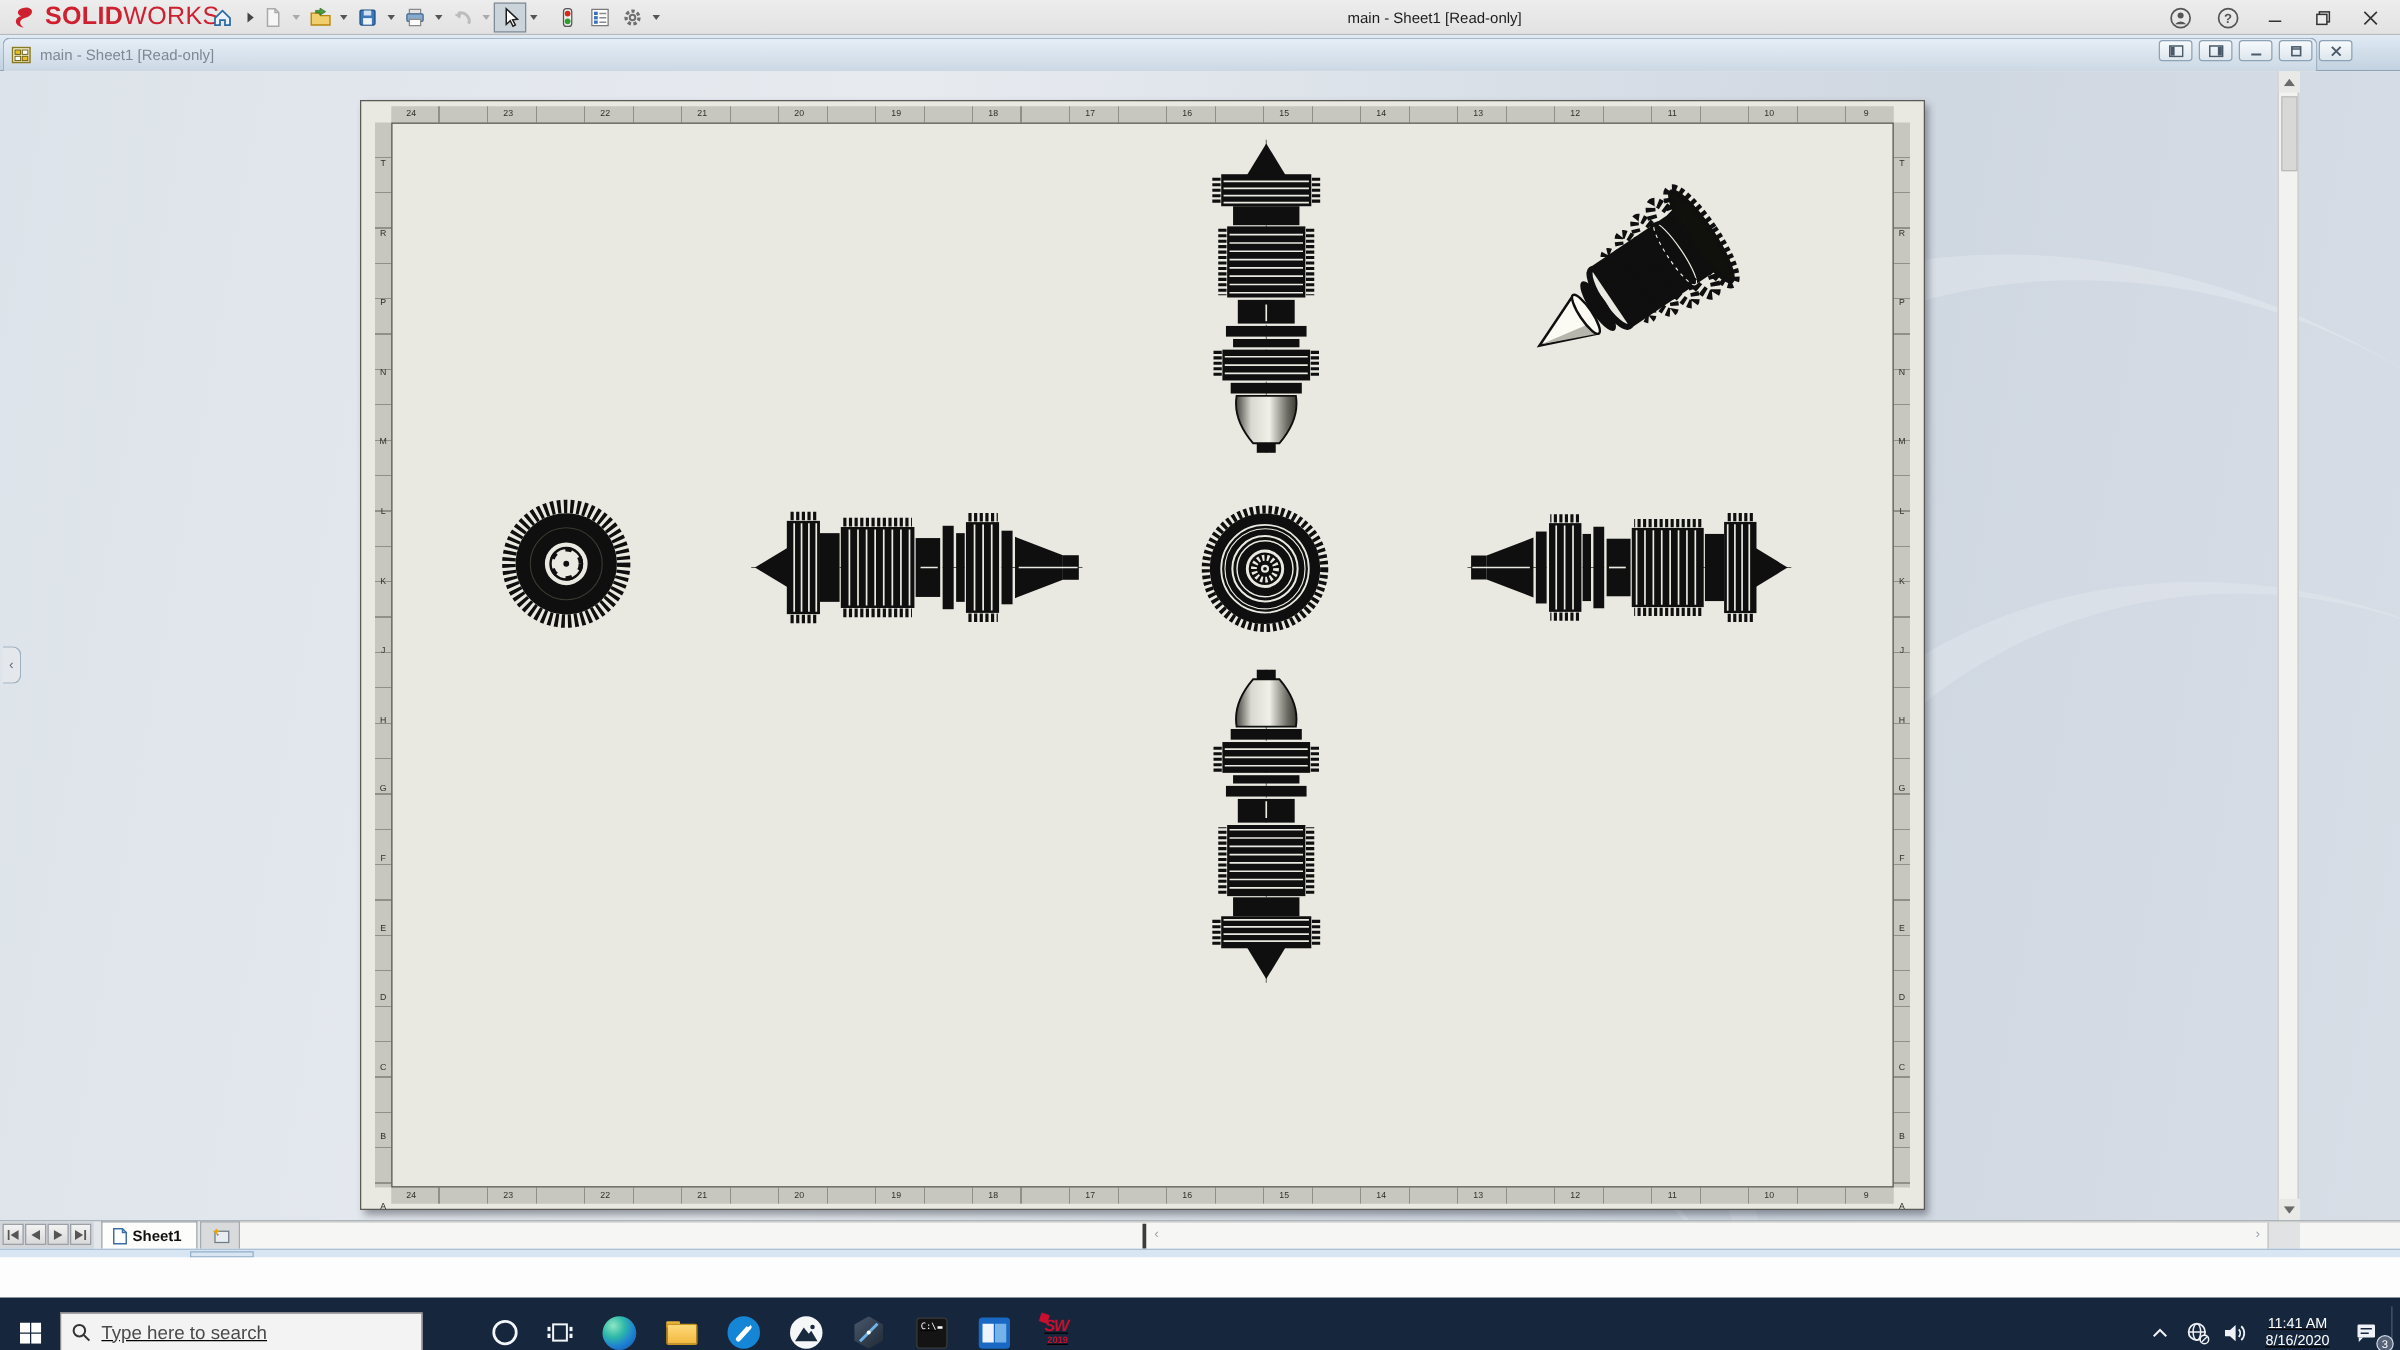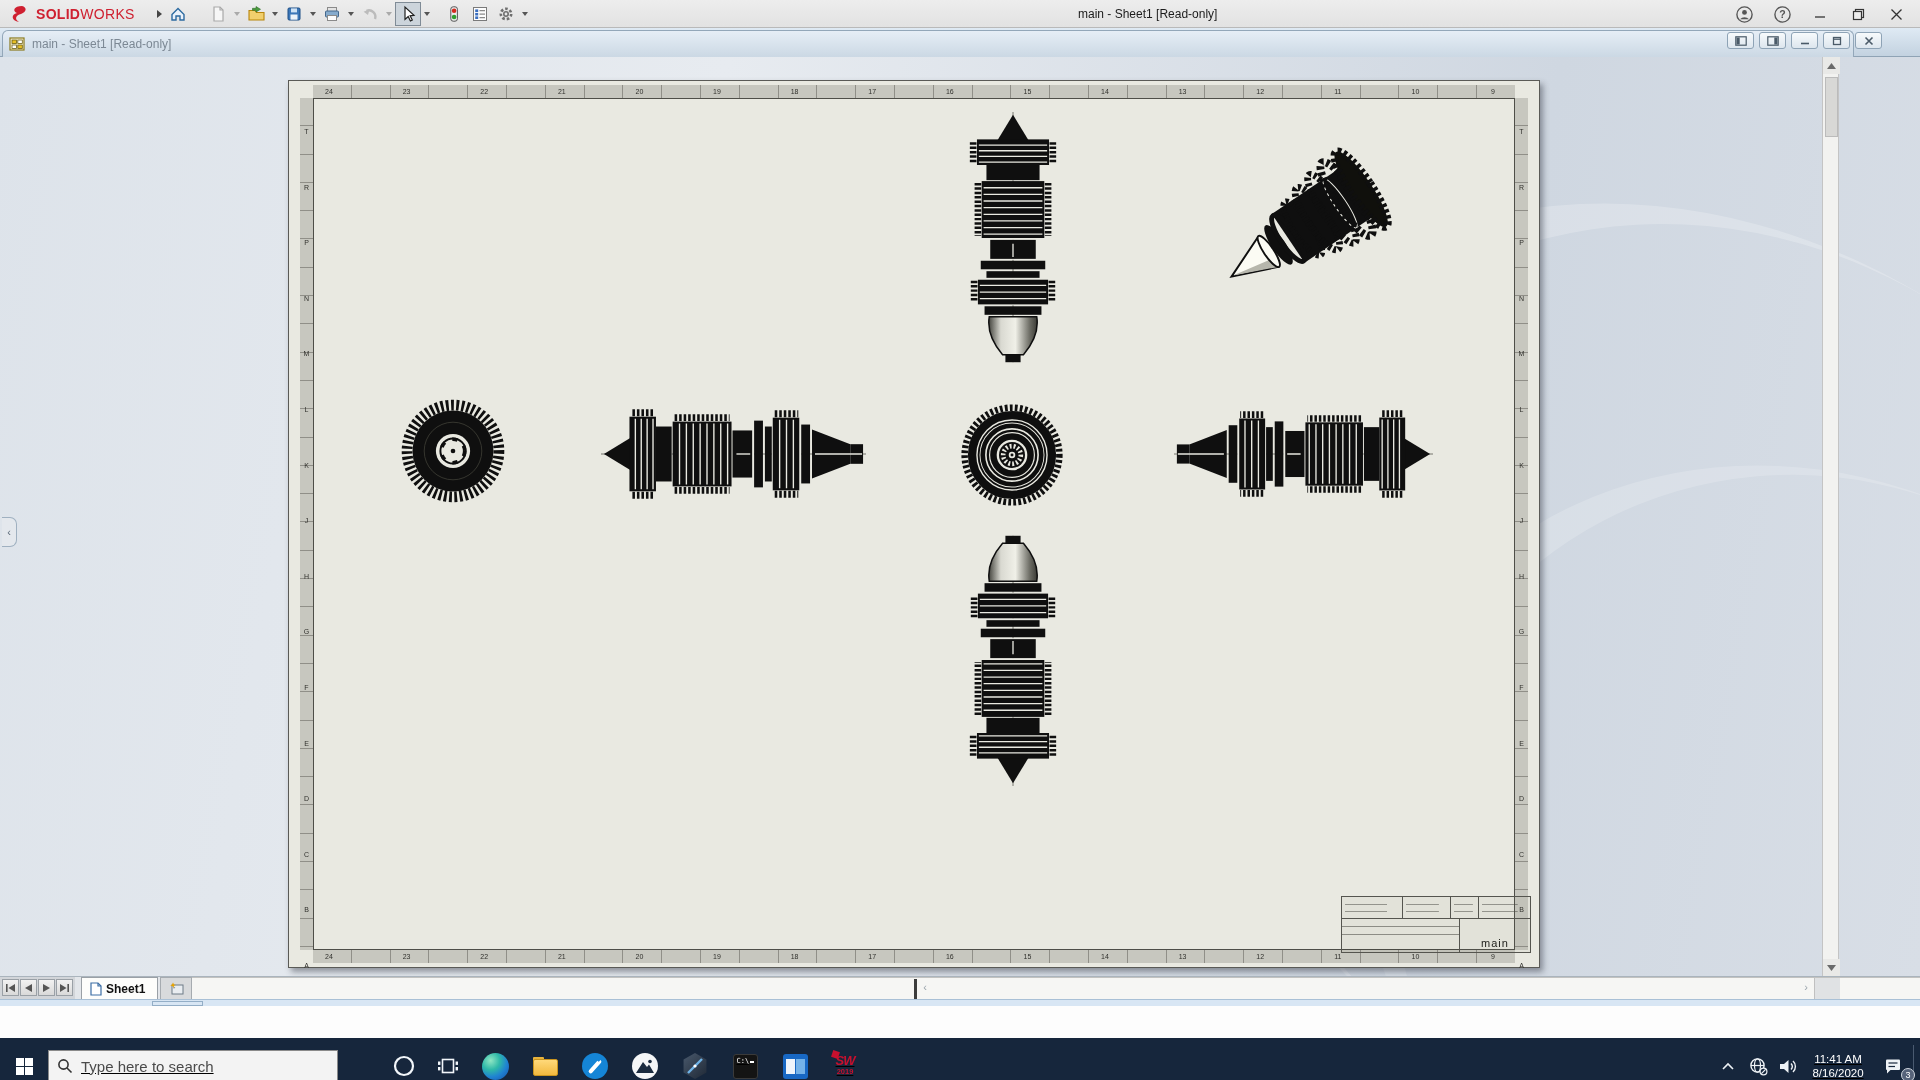--- a/index.html
+++ b/index.html
@@ -4,21 +4,21 @@
 <style>
   * { margin:0; padding:0; box-sizing:border-box; }
   html,body { width:1920px; height:1080px; overflow:hidden; background:#fff;
     font-family:"Liberation Sans", sans-serif; }
 
   
   .titlebar { position:absolute; left:0; top:0; width:1920px; height:28px;
     background:linear-gradient(#ededed,#e2e2e2); border-bottom:1px solid #b9b9b9;
     display:flex; align-items:center; }
   .brand { display:flex; align-items:center; gap:4px; padding-left:8px; }
-  .brand-text { font-size:14px; color:#cf2030; letter-spacing:.3px; }
+  .brand-text { font-size:20px; color:#cf2030; letter-spacing:.3px; }
   .brand-text b { font-weight:bold; }
   .flyout-arrow { width:0; height:0; border-left:5px solid #444; border-top:4px solid transparent; border-bottom:4px solid transparent; margin-left:22px; }
   .main-toolbar { position:absolute; left:165px; top:2px; height:24px; display:flex; align-items:center; }
   .tbtn { width:26px; height:24px; display:flex; align-items:center; justify-content:center; border:1px solid transparent; }
   .tbtn.active { background:#ccd4db; border:1px solid #7f8b96; }
   .caret { width:0; height:0; border-top:4px solid #555; border-left:3.5px solid transparent; border-right:3.5px solid transparent; margin:0 3px; }
   .caret.dis { border-top-color:#aaa; }
   .tb-title { position:absolute; left:1078px; top:7px; font-size:12px; color:#1c1c1c; }
   .winctl { position:absolute; right:8px; top:0; height:28px; display:flex; align-items:center; gap:6px; }
   .wbtn { width:32px; height:26px; display:flex; align-items:center; justify-content:center; }
@@ -127,21 +127,21 @@
   .wrench-bar { position:absolute; left:11px; top:5px; width:4px; height:17px; background:#fff; border-radius:2px; transform:rotate(42deg); }
   .wrench-notch { position:absolute; left:14px; top:3px; width:5px; height:5px; background:#1585d6; border-radius:1px; transform:rotate(42deg); }
   .photos-ic { width:26px; height:26px; border-radius:50%; background:#f5f6f7; display:flex; align-items:center; justify-content:center; }
   .hex-ic { position:relative; width:26px; height:26px; clip-path:polygon(50% 0,94% 25%,94% 75%,50% 100%,6% 75%,6% 25%);
     background:linear-gradient(135deg,#4a5a6e,#1e2734); }
   .cmd-ic { width:25px; height:25px; background:#141414; border:1px solid #3a3a3a; border-radius:3px;
     color:#fff; font-family:"DejaVu Sans Mono",monospace; font-size:7px; padding:2px 0 0 3px; line-height:8px; }
   .media-ic { position:relative; width:25px; height:25px; background:#1868c4; border-radius:3px; }
   .media-l { position:absolute; left:3px; top:5px; width:9px; height:15px; background:#eef4fb; }
   .media-r { position:absolute; left:13px; top:5px; width:9px; height:15px; background:#74b2e8; }
-  .sw-ic { position:relative; text-align:center; line-height:11px; }
+  .sw-ic { position:relative; text-align:right; line-height:11px; }
   .sw-cube { position:absolute; left:-4px; top:-4px; width:7px; height:7px; background:#c8102e; transform:rotate(18deg); }
   .sw-l { font-size:13px; font-weight:bold; font-style:italic; color:#c8102e; letter-spacing:-1px; }
   .sw-y { font-size:7.5px; font-weight:bold; color:#c8102e; }
   .badge { position:absolute; right:-2px; bottom:5px; width:14px; height:14px; border-radius:50%;
     background:#56637a; border:1px solid #cfd6de; color:#fff; font-size:9px;
     display:flex; align-items:center; justify-content:center; }
 </style>
 </head>
 <body>
 
@@ -507,32 +507,20 @@
     <svg class="view" style="left:671px;top:322px;width:104px;height:104px" viewBox="0 0 112 112">
         <use href="#eng-rear"></use>
       </svg>
     <svg class="view" style="left:885px;top:316px;width:259px;height:114px" viewBox="0 0 270 116">
         <use href="#eng-side" transform="translate(270,0) scale(-1,1)"></use>
       </svg>
     <svg class="view" style="left:669px;top:448px;width:110px;height:262px" viewBox="0 0 116 266">
         <use href="#eng-vert" transform="translate(0,266) scale(1,-1)"></use>
       </svg>
 
-    <div class="tblock">
-      <div class="tb-row1">
-        <div class="tb-c" style="width:62px"></div>
-        <div class="tb-c" style="width:48px"></div>
-        <div class="tb-c" style="width:28px"></div>
-        <div class="tb-c" style="width:52px;border-right:none"></div>
-      </div>
-      <div class="tb-left"></div>
-      <div class="tb-main">
-        <span class="tb-name">main</span>
-      </div>
-    </div>
   </div>
 
   <div class="vscroll">
     <div class="vs-arrow" style="top:0">
       <svg width="9" height="6" viewBox="0 0 9 6">
           <polygon points="4.5,0 9,6 0,6" fill="#6a6a6a"></polygon>
         </svg>
     </div>
     <div class="vs-thumb"></div>
     <div class="vs-arrow" style="bottom:0">

